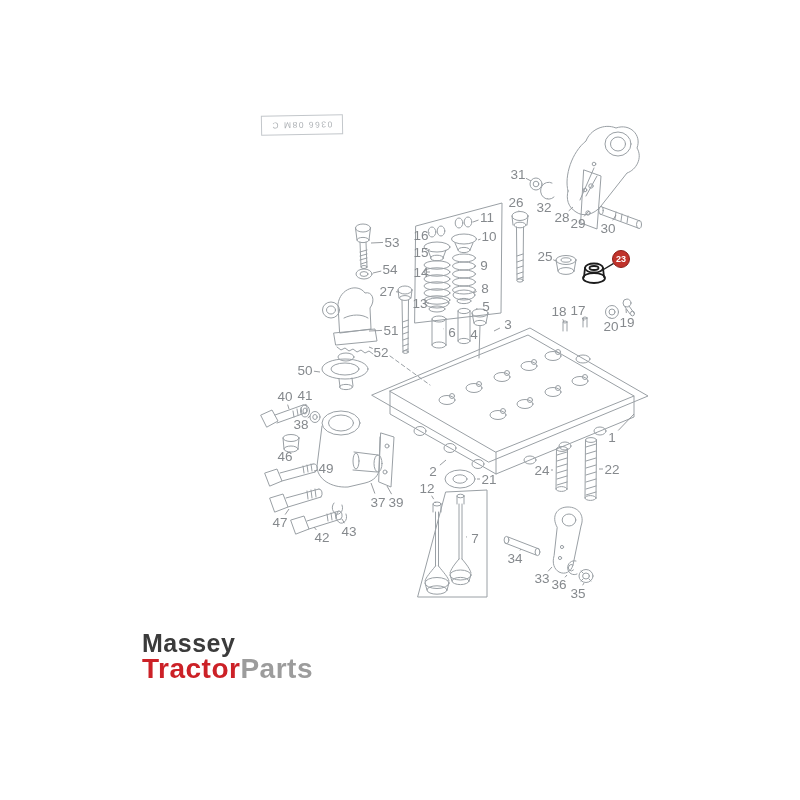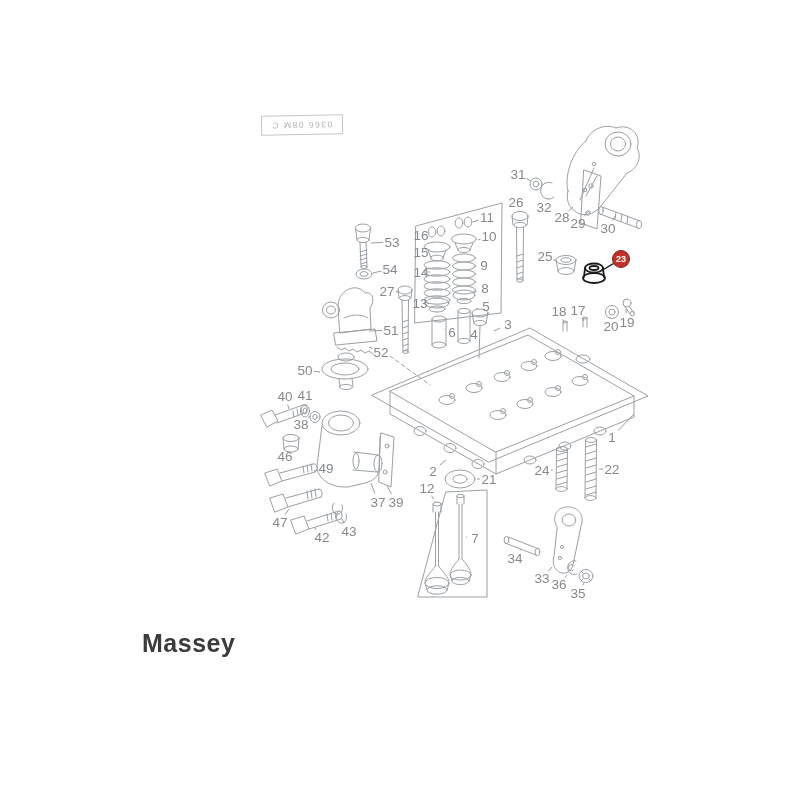--- a/index.html
+++ b/index.html
@@ -431,15 +431,16 @@
         <text x="578" y="593" text-anchor="middle" dominant-baseline="central" font-family="&quot;Liberation Sans&quot;, sans-serif" font-size="13.5" fill="#85898d">35</text>
       </g>
   </svg>
 
   <div class="stamp">
     <span>0366 08M C</span>
   </div>
 
   <div class="brand">
     <div class="l1" style="color: rgb(59, 59, 59);">Massey</div>
+    <div class="l2"><span style="color: rgb(204, 33, 39);">Tractor</span><span style="color: rgb(156, 156, 156);">Parts</span></div>
   </div>
 
 </div>
 
 </body></html>

